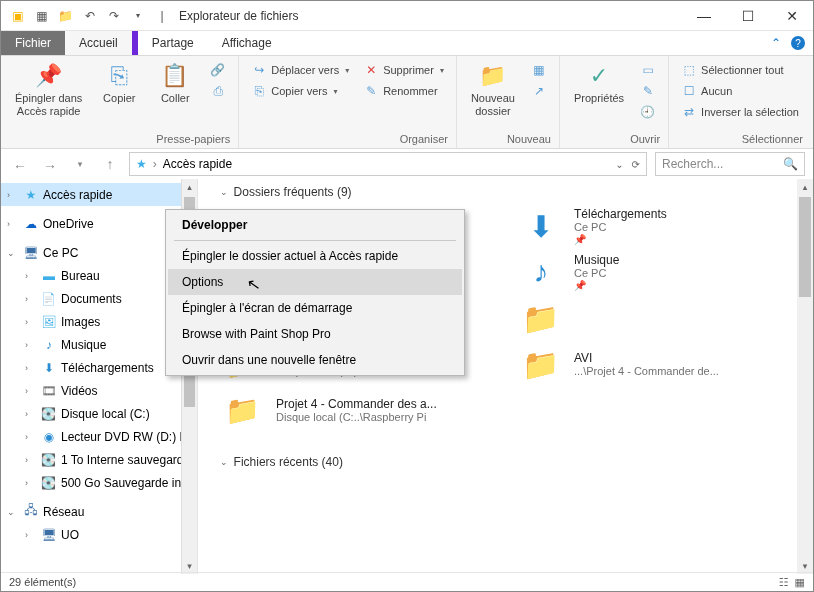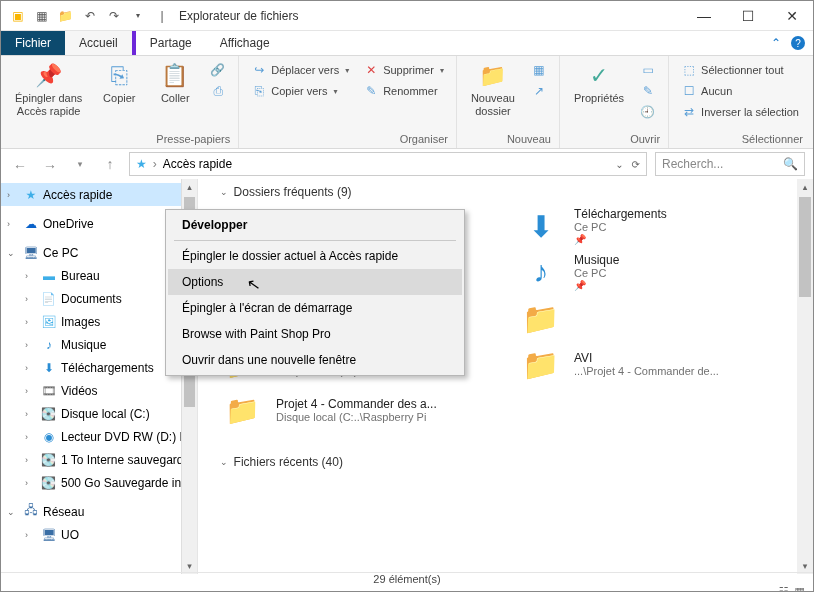--- a/index.html
+++ b/index.html
@@ -9,22 +9,22 @@
 .titlebar { height: 30px; display: flex; align-items: center; padding: 0 8px; border-bottom: 1px solid #e5e5e5; }
 .titlebar .qat { display: flex; gap: 6px; align-items: center; }
 .titlebar .qat-ico { width: 18px; height: 18px; display: flex; align-items: center; justify-content: center; font-size: 12px; color: #555; }
 .titlebar .title { margin-left: 8px; font-size: 12px; color: #333; }
 .titlebar .winbtns { margin-left: auto; display: flex; gap: 18px; }
 .titlebar .wbtn { width: 26px; text-align: center; font-size: 14px; color: #333; cursor: pointer; }
 
 
 .ribbon-tabs { height: 25px; display: flex; align-items: center; font-size: 12px; border-bottom: 1px solid #dadada; position: relative; }
 .rtab { padding: 0 14px; height: 100%; display: flex; align-items: center; cursor: pointer; color: #333; }
-.rtab.fichier { background: #0c4a6e; color: #fff; }
-.rtab.active { background: #f6f6f6; border-right: 4px solid #6d28d9; }
+.rtab.fichier { background: #737373; color: #fff; }
+.rtab.active { background: #f6f6f6; border-right: 6px solid #6d28d9; }
 .ribbon-tabs .right { margin-left: auto; display: flex; align-items: center; gap: 10px; padding-right: 8px; }
 .ribbon-tabs .right span { color: #1979ca; font-size: 12px; }
 
 
 .ribbon { background: #f6f6f6; height: 93px; display: flex; border-bottom: 1px solid #dadada; font-size: 11px; }
 .rgroup { padding: 4px 8px 0; border-right: 1px solid #e2e2e2; display: flex; flex-direction: column; }
 .rgroup .grow { flex: 1; display: flex; align-items: flex-start; gap: 6px; }
 .rgroup .glabel { text-align: right; font-size: 11px; color: #666; padding: 3px 0; }
 .rbtn { display: flex; flex-direction: column; align-items: center; justify-content: flex-start; padding: 2px 6px; cursor: pointer; min-width: 50px; }
 .rbtn .rico { width: 28px; height: 28px; display: flex; align-items: center; justify-content: center; font-size: 22px; color: #5a9ed6; }
@@ -79,21 +79,21 @@
 
 
 .ctxmenu { position: absolute; left: 164px; top: 208px; width: 300px; background: #f2f2f2; border: 1px solid #b7b7b7; box-shadow: 3px 3px 5px rgba(0,0,0,0.25); z-index: 100; font-size: 12px; padding: 2px; }
 .ctxmenu .citem { padding: 6px 14px; cursor: pointer; }
 .ctxmenu .citem.bold { font-weight: bold; }
 .ctxmenu .citem.hover { background: #dadada; }
 .ctxmenu .csep { height: 1px; background: #c9c9c9; margin: 2px 6px; }
 .cursor { position: absolute; left: 246px; top: 274px; font-size: 16px; z-index: 101; transform: rotate(-10deg); }
 
 
-.statusbar { position: absolute; bottom: 0; left: 0; right: 0; height: 19px; border-top: 1px solid #e5e5e5; display: flex; align-items: center; font-size: 11px; color: #444; padding: 0 8px; flex-direction: column; }
+.statusbar { position: absolute; bottom: 0; left: 0; right: 0; height: 19px; border-top: 1px solid #e5e5e5; display: flex; align-items: center; font-size: 11px; color: #444; padding: 0 8px; }
 .statusbar .vicons { margin-left: auto; display: flex; gap: 6px; font-size: 11px; color: #666; }
 </style>
 </head>
 <body>
 
 <div class="titlebar">
   <div class="qat">
     <span class="qat-ico" style="color:#f8b400;">▣</span>
     <span class="qat-ico">▦</span>
     <span class="qat-ico" style="color:#f8b400;">📁</span>

